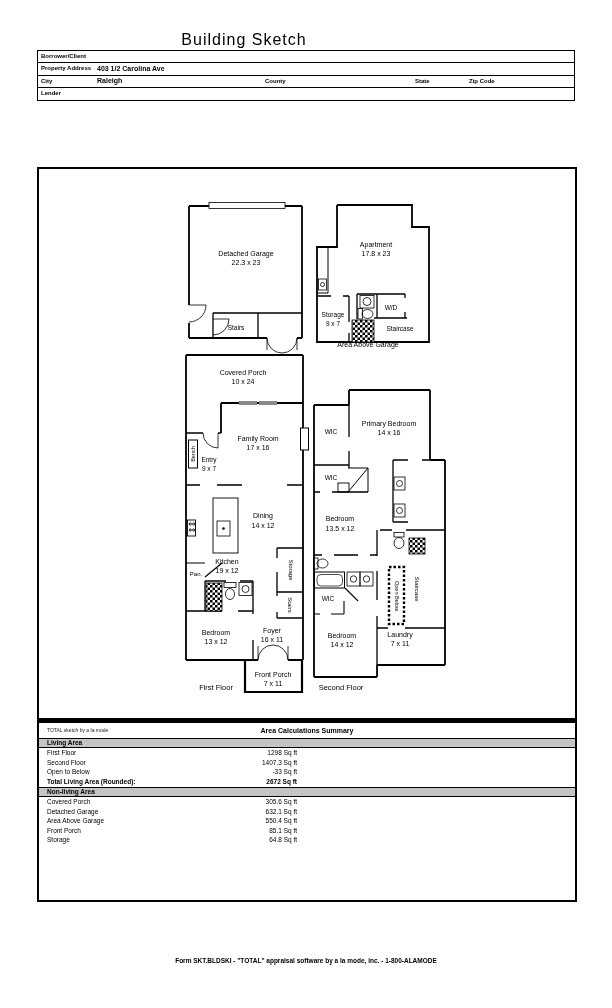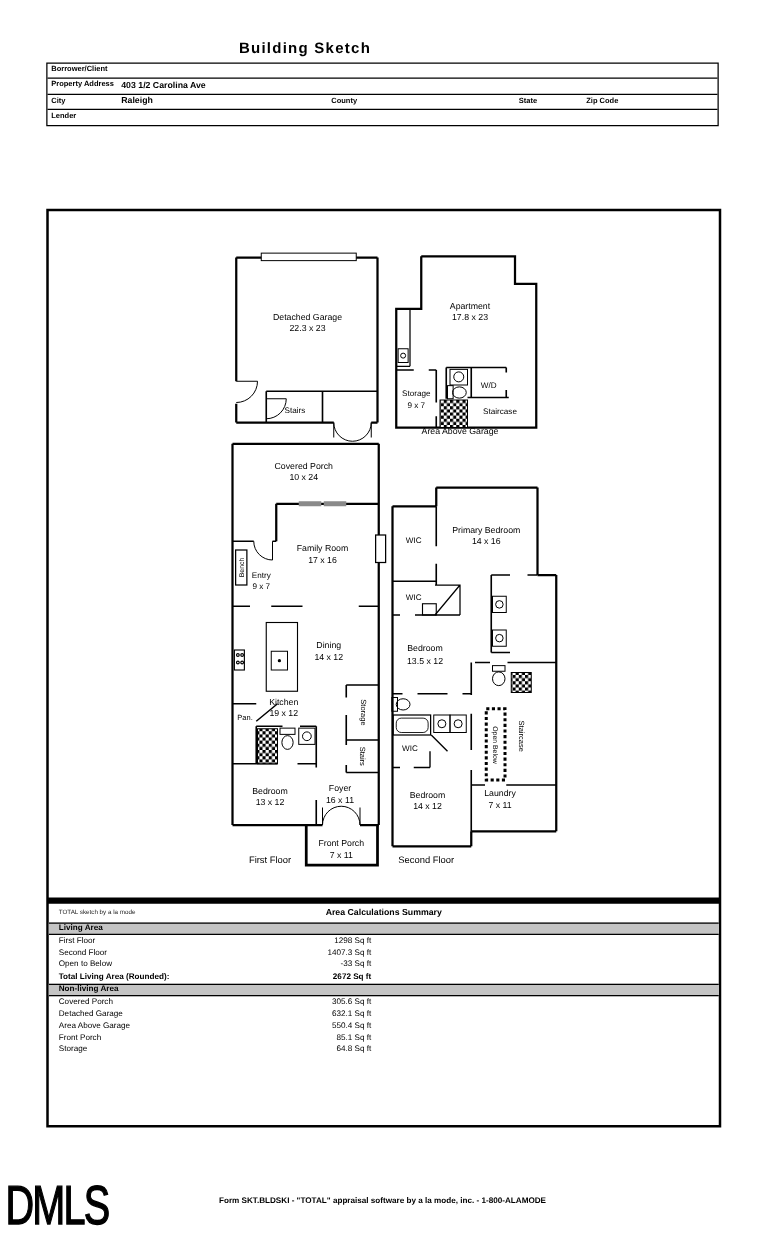--- a/index.html
+++ b/index.html
@@ -1,19 +1,19 @@
 <!DOCTYPE html>
 <html><head>
 <meta charset="utf-8">
 <style>
   html,body{margin:0;padding:0;background:#e8e8e8;}
   .page{position:relative;width:612px;height:1008px;background:#fff;margin:0 auto;
         font-family:"Liberation Sans",sans-serif;color:#000;overflow:hidden;}
   .title{position:absolute;top:31px;left:0;width:488px;text-align:center;
-         font-size:12px;font-weight:bold;letter-spacing:1px;}
+         font-size:16px;font-weight:normal;letter-spacing:1px;}
   
   .htable{position:absolute;left:37px;top:50px;width:536px;border:1.5px solid #000;}
   .hrow{position:relative;height:11.4px;border-bottom:1px solid #000;}
   .hrow:last-child{border-bottom:none;}
   .hlabel{position:absolute;top:2px;font-size:6px;font-weight:bold;white-space:nowrap;}
   .hvalue{position:absolute;top:1.5px;font-size:7px;font-weight:bold;white-space:nowrap;}
   
   .sketchbox{position:absolute;left:37px;top:167px;width:536px;height:549px;border:2px solid #000;}
   .sketchbox svg{display:block;}
   svg text{font-family:"Liberation Sans",sans-serif;fill:#000;}
@@ -271,20 +271,15 @@
     <div class="arow" style="top:103.5px">
       <span class="alabel">Front Porch</span>
       <span class="avalue">85.1 Sq ft</span>
     </div>
     <div class="arow" style="top:113px">
       <span class="alabel">Storage</span>
       <span class="avalue">64.8 Sq ft</span>
     </div>
   </div>
 
-  <div class="logo">
-    <svg width="110" height="44">
-      <text x="2" y="34" font-family="Liberation Serif, serif" font-size="44" fill="#fff" stroke="#000" stroke-width="1.1" letter-spacing="-2" transform="scale(0.72,1)">DMLS</text>
-    </svg>
-  </div>
   <div class="formline">Form SKT.BLDSKI - "TOTAL" appraisal software by a la mode, inc. - 1-800-ALAMODE</div>
 
 </div>
 
 </body></html>

